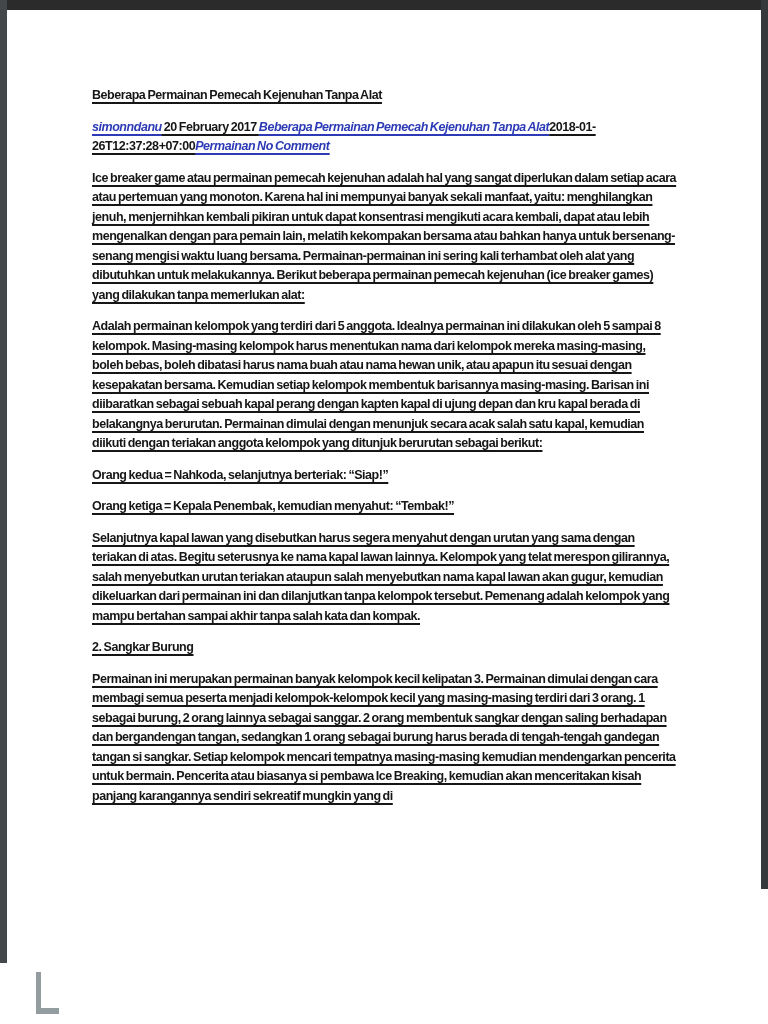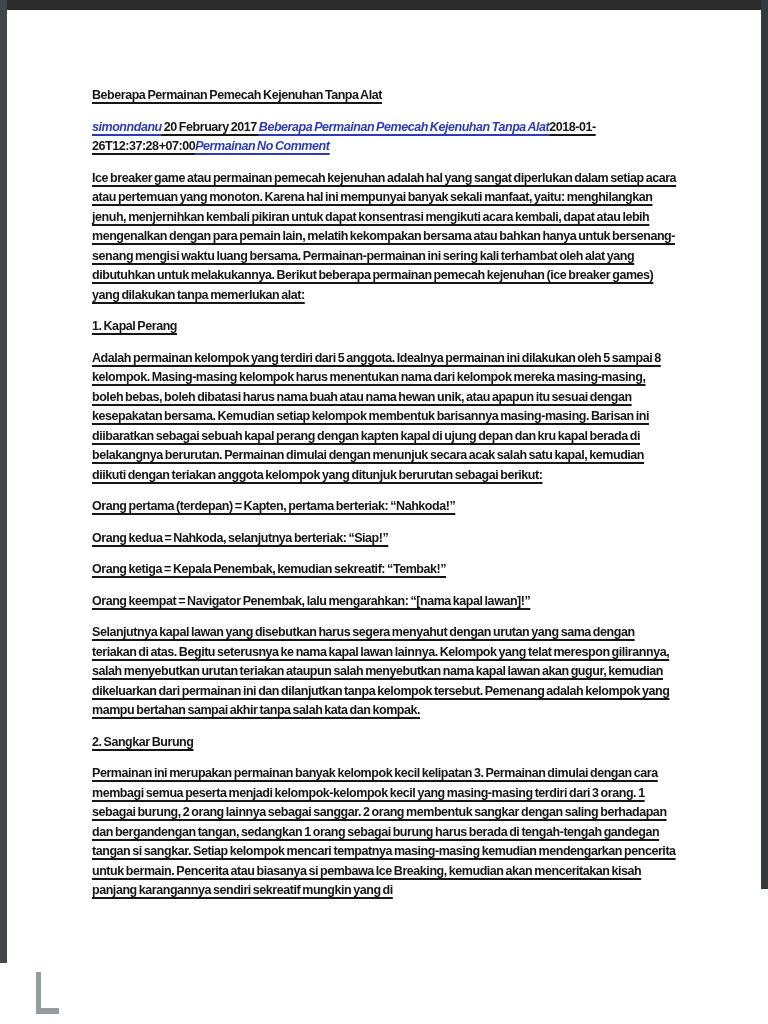--- a/index.html
+++ b/index.html
@@ -76,28 +76,25 @@
   <div class="scan mark-h"></div>
 
   <div class="content">
 
     <h1>Beberapa Permainan Pemecah Kejenuhan Tanpa Alat</h1>
 
     <p class="meta"><a class="link">simonndanu</a><span class="plain"> 20 February 2017 </span><a class="link">Beberapa Permainan Pemecah Kejenuhan Tanpa Alat</a><span class="plain">2018-01-26T12:37:28+07:00</span><a class="link">Permainan</a><a class="link"> No Comment</a></p>
 
     <p>Ice breaker game atau permainan pemecah kejenuhan adalah hal yang sangat diperlukan dalam setiap acara atau pertemuan yang monoton. Karena hal ini mempunyai banyak sekali manfaat, yaitu: menghilangkan jenuh, menjernihkan kembali pikiran untuk dapat konsentrasi mengikuti acara kembali, dapat atau lebih mengenalkan dengan para pemain lain, melatih kekompakan bersama atau bahkan hanya untuk bersenang-senang mengisi waktu luang bersama. Permainan-permainan ini sering kali terhambat oleh alat yang dibutuhkan untuk melakukannya. Berikut beberapa permainan pemecah kejenuhan (ice breaker games) yang dilakukan tanpa memerlukan alat:</p>
 
-    <h2>1. Kapal Perang</h2>
 
     <p>Adalah permainan kelompok yang terdiri dari 5 anggota. Idealnya permainan ini dilakukan oleh 5 sampai 8 kelompok. Masing-masing kelompok harus menentukan nama dari kelompok mereka masing-masing, boleh bebas, boleh dibatasi harus nama buah atau nama hewan unik, atau apapun itu sesuai dengan kesepakatan bersama. Kemudian setiap kelompok membentuk barisannya masing-masing. Barisan ini diibaratkan sebagai sebuah kapal perang dengan kapten kapal di ujung depan dan kru kapal berada di belakangnya berurutan. Permainan dimulai dengan menunjuk secara acak salah satu kapal, kemudian diikuti dengan teriakan anggota kelompok yang ditunjuk berurutan sebagai berikut:</p>
 
-    <p>Orang pertama (terdepan) = Kapten, pertama berteriak: “Nahkoda!”</p>
     <p>Orang kedua = Nahkoda, selanjutnya berteriak: “Siap!”</p>
-    <p>Orang ketiga = Kepala Penembak, kemudian sekreatif: “Tembak!”</p>
-    <p>Orang keempat = Navigator Penembak, lalu mengarahkan: “[nama kapal lawan]!”</p>
+    <p>Orang ketiga = Kepala Penembak, kemudian menyahut: “Tembak!”</p>
 
     <p>Selanjutnya kapal lawan yang disebutkan harus segera menyahut dengan urutan yang sama dengan teriakan di atas. Begitu seterusnya ke nama kapal lawan lainnya. Kelompok yang telat merespon gilirannya, salah menyebutkan urutan teriakan ataupun salah menyebutkan nama kapal lawan akan gugur, kemudian dikeluarkan dari permainan ini dan dilanjutkan tanpa kelompok tersebut. Pemenang adalah kelompok yang mampu bertahan sampai akhir tanpa salah kata dan kompak.</p>
 
     <h2>2. Sangkar Burung</h2>
 
     <p>Permainan ini merupakan permainan banyak kelompok kecil kelipatan 3. Permainan dimulai dengan cara membagi semua peserta menjadi kelompok-kelompok kecil yang masing-masing terdiri dari 3 orang. 1 sebagai burung, 2 orang lainnya sebagai sanggar. 2 orang membentuk sangkar dengan saling berhadapan dan bergandengan tangan, sedangkan 1 orang sebagai burung harus berada di tengah-tengah gandegan tangan si sangkar. Setiap kelompok mencari tempatnya masing-masing kemudian mendengarkan pencerita untuk bermain. Pencerita atau biasanya si pembawa Ice Breaking, kemudian akan menceritakan kisah panjang karangannya sendiri sekreatif mungkin yang di</p>
 
   </div>
 </div>
 

